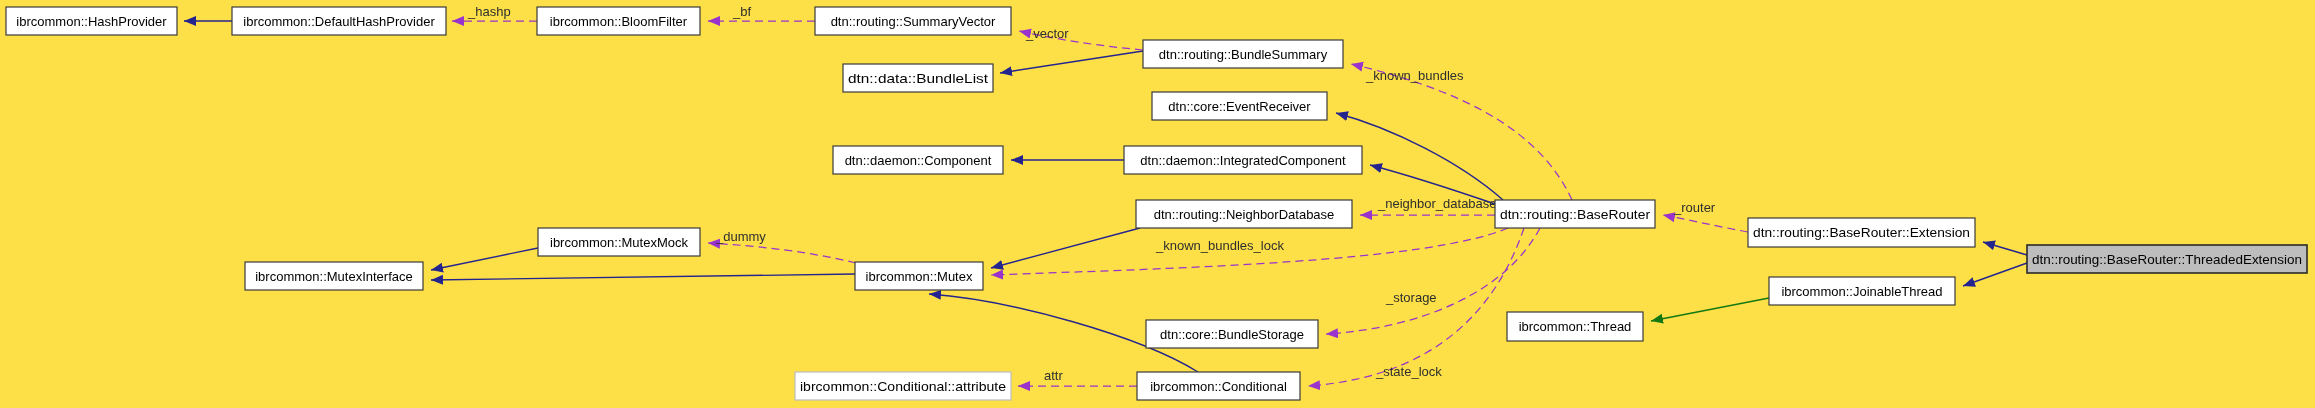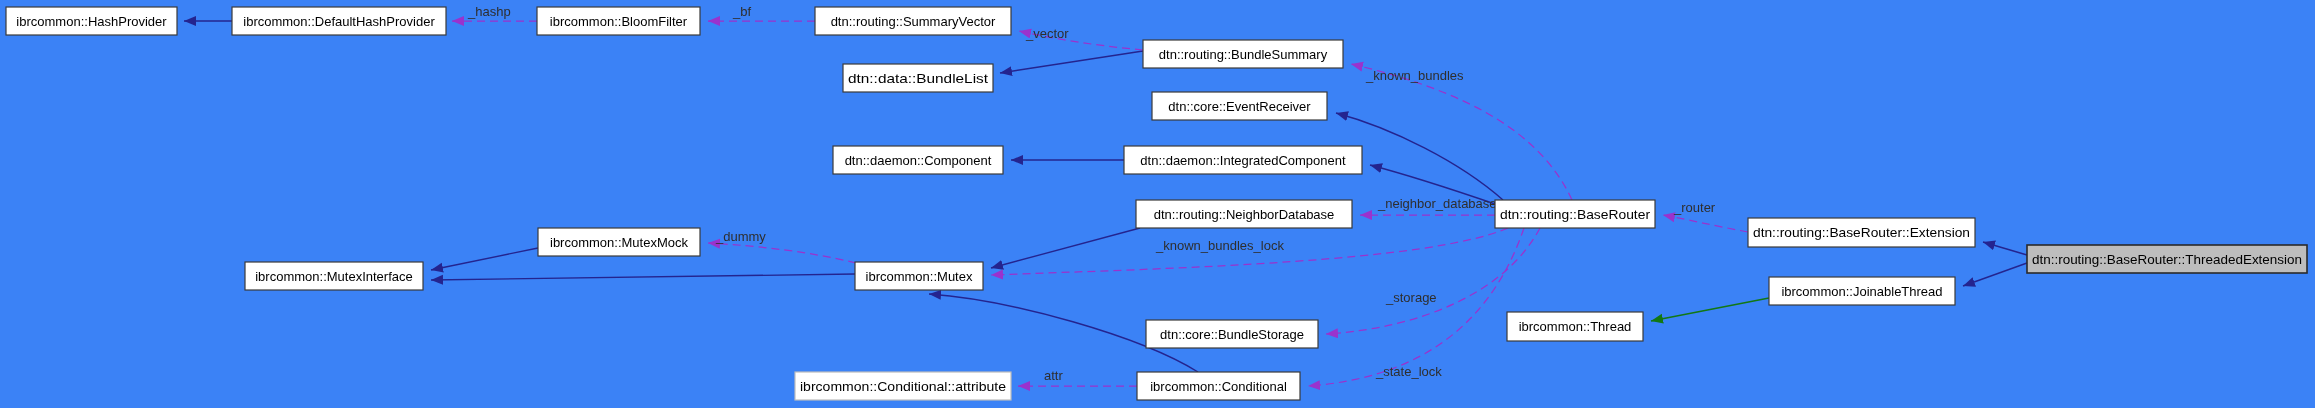--- a/index.html
+++ b/index.html
@@ -1,16 +1,16 @@
 <!DOCTYPE html>
 <html><head>
 <meta charset="utf-8">
 <style>
   html, body { margin:0; padding:0; background:#ffffff; }
-  .stage { position:relative; width:2315px; height:408px; background:#3b82f6; overflow:hidden; }
+  .stage { position:relative; width:2315px; height:408px; background:#fde047; overflow:hidden; }
   svg { display:block; }
   .node-rect { fill:#ffffff; stroke:#3a3a3a; stroke-width:1.2; }
   .node-rect.highlight { fill:#bdbdbd; stroke:#2a2a2a; stroke-width:1.6; }
   .node-rect.undocumented { fill:#ffffff; stroke:#bdbdbd; stroke-width:1.2; }
   .node-label { font-family:"Liberation Sans", sans-serif; font-size:13px; fill:#000000; text-anchor:middle; }
   .edge { fill:none; }
   .edge.inherit { stroke-width:1.35; }
   .edge.inherit-protected { stroke-width:1.5; }
   .edge.usage { stroke-width:1.25; stroke-dasharray:8 5; }
   .edge-label { font-family:"Liberation Sans", sans-serif; font-size:13px; fill:#2e2e2e; }

